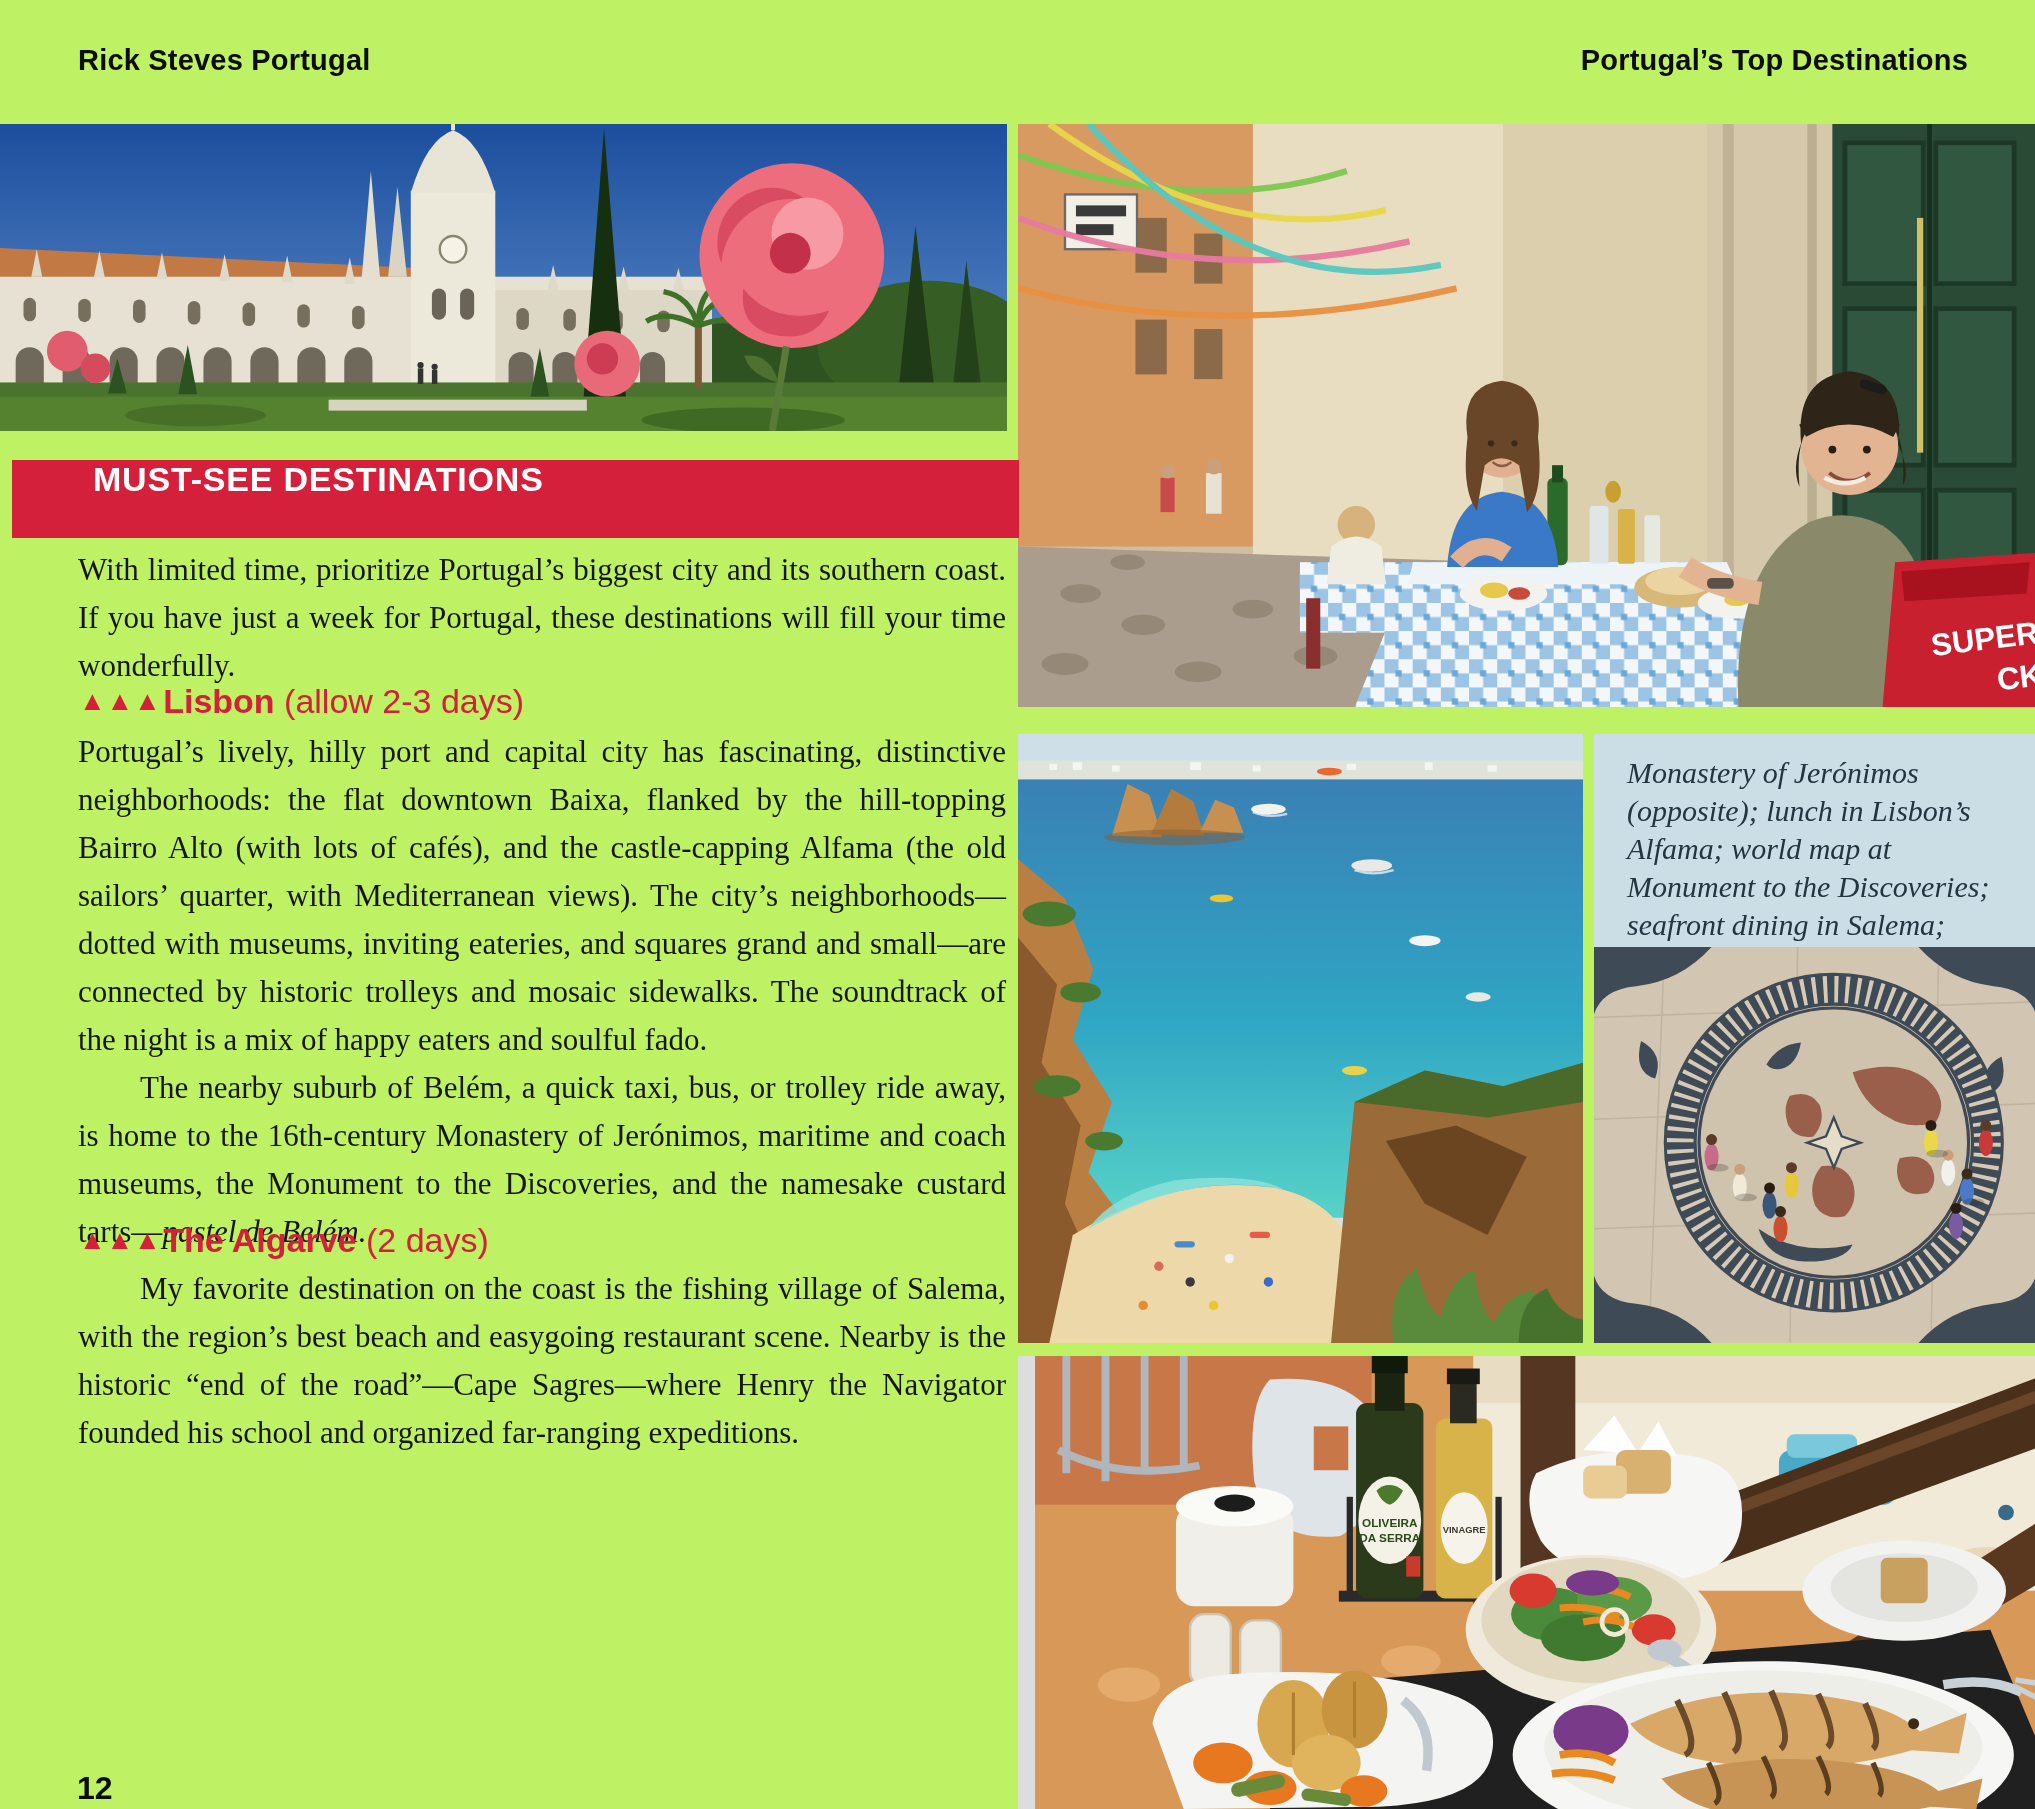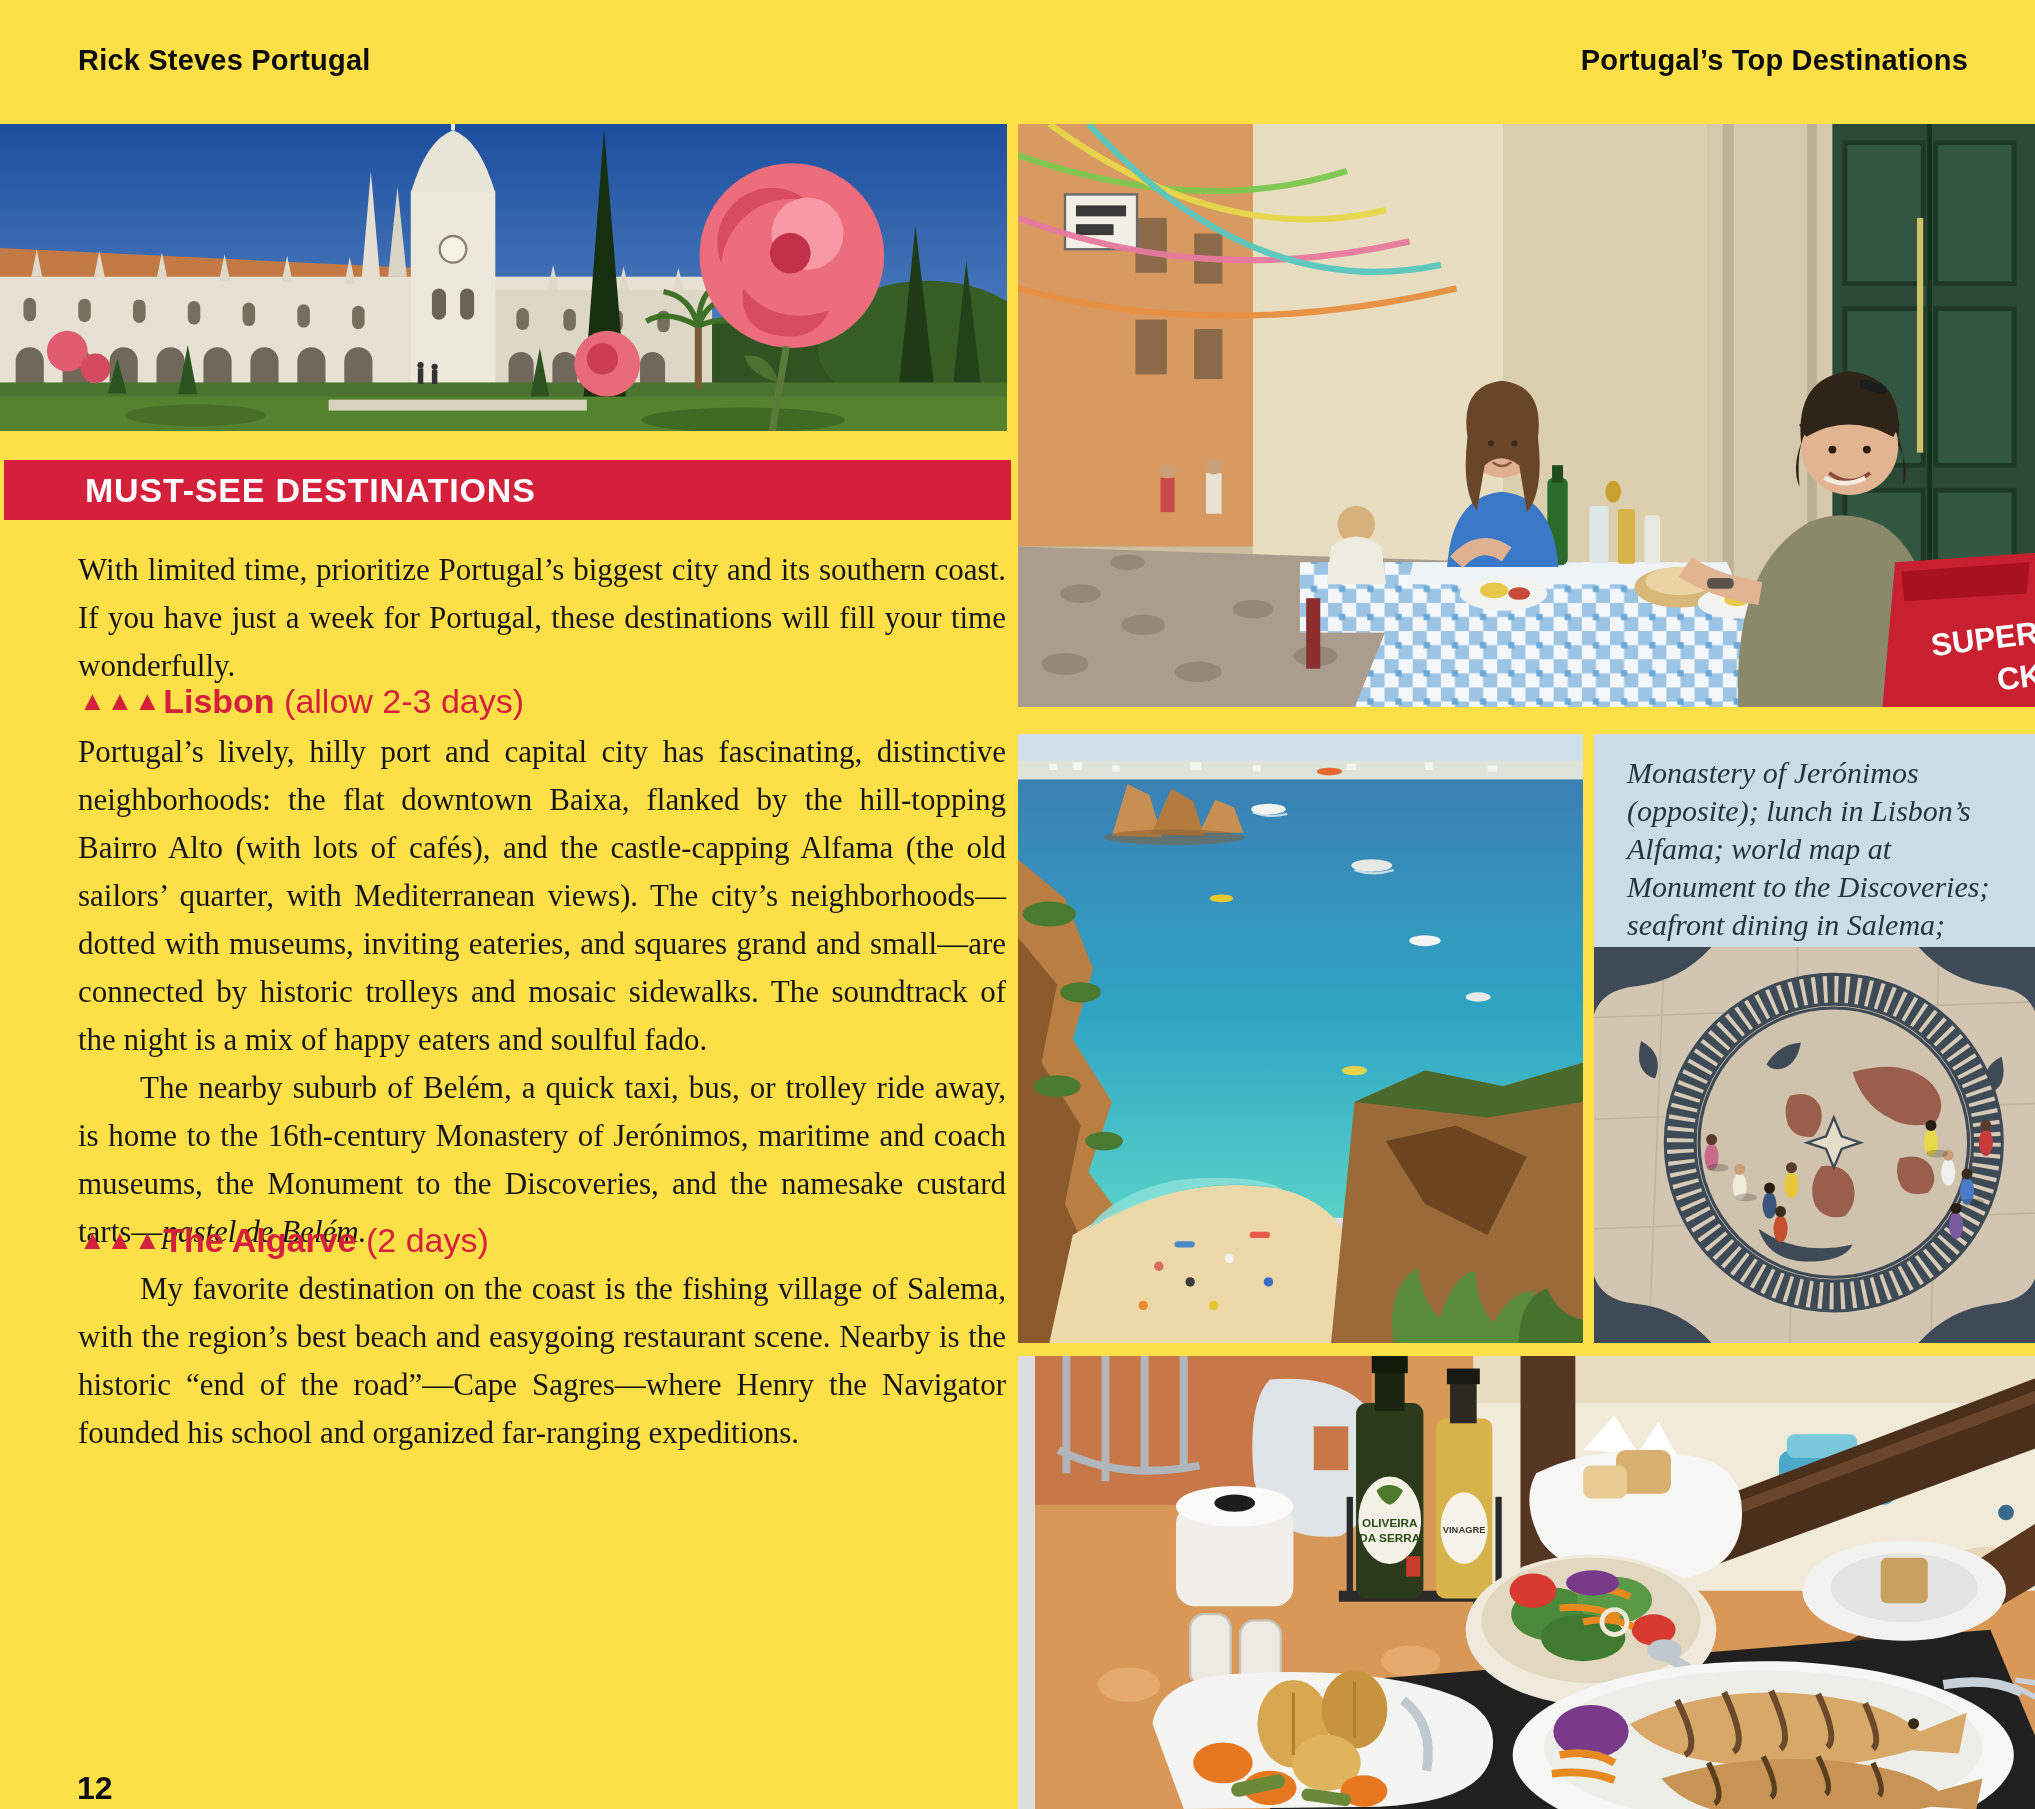--- a/index.html
+++ b/index.html
@@ -1,36 +1,36 @@
 <!DOCTYPE html>
 <html style="font-size:12.5px"><head>
 <meta charset="utf-8">
 <style>
   html,body{margin:0;padding:0;background:#ffffff;}
-  #page{position:relative;width:2035px;height:1809px;background:#fde047;overflow:hidden;
+  #page{position:relative;width:2035px;height:1809px;background:#bef264;overflow:hidden;
         font-family:"Liberation Serif",serif;color:#161616;}
 
   
   .runhead{position:absolute;top:44px;font-family:"Liberation Sans",sans-serif;
            font-weight:700;font-size:29px;color:#0d0d0d;letter-spacing:0.2px;}
   .runhead.left{left:78px;}
   .runhead.right{right:67px;text-align:right;}
 
   
   .photo{position:absolute;overflow:hidden;background:#ddd;}
   .photo svg{display:block;width:100%;height:100%;}
   #photo-monastery{left:0;top:124px;width:1007px;height:307px;}
   #photo-alfama{left:1018px;top:124px;width:1018px;height:583px;}
   #photo-beach{left:1018px;top:734px;width:565px;height:609px;}
   #photo-mosaic{left:1594px;top:947px;width:442px;height:396px;}
   #photo-dining{left:1018px;top:1356px;width:1018px;height:453px;padding-left:17px;}
 
   
-  #banner{position:absolute;left:4px;top:460px;width:1007px;height:60px;background:#D4203A;
-          display:flex;align-items:center;}
+  #banner{position:absolute;left:12px;top:460px;width:1007px;height:78px;background:#D4203A;
+          display:flex;}
   #banner span{font-family:"Liberation Sans",sans-serif;font-weight:700;font-size:34px;
                color:#ffffff;letter-spacing:0.8px;margin-left:81px;}
 
   
   .copy{position:absolute;left:78px;width:928px;font-size:31px;line-height:48px;
         text-align:justify;}
   .copy p{margin:0;}
   .copy p.indent{text-indent:2em;}
   #intro-block{top:546px;}
   #lisbon-body{top:728px;}

